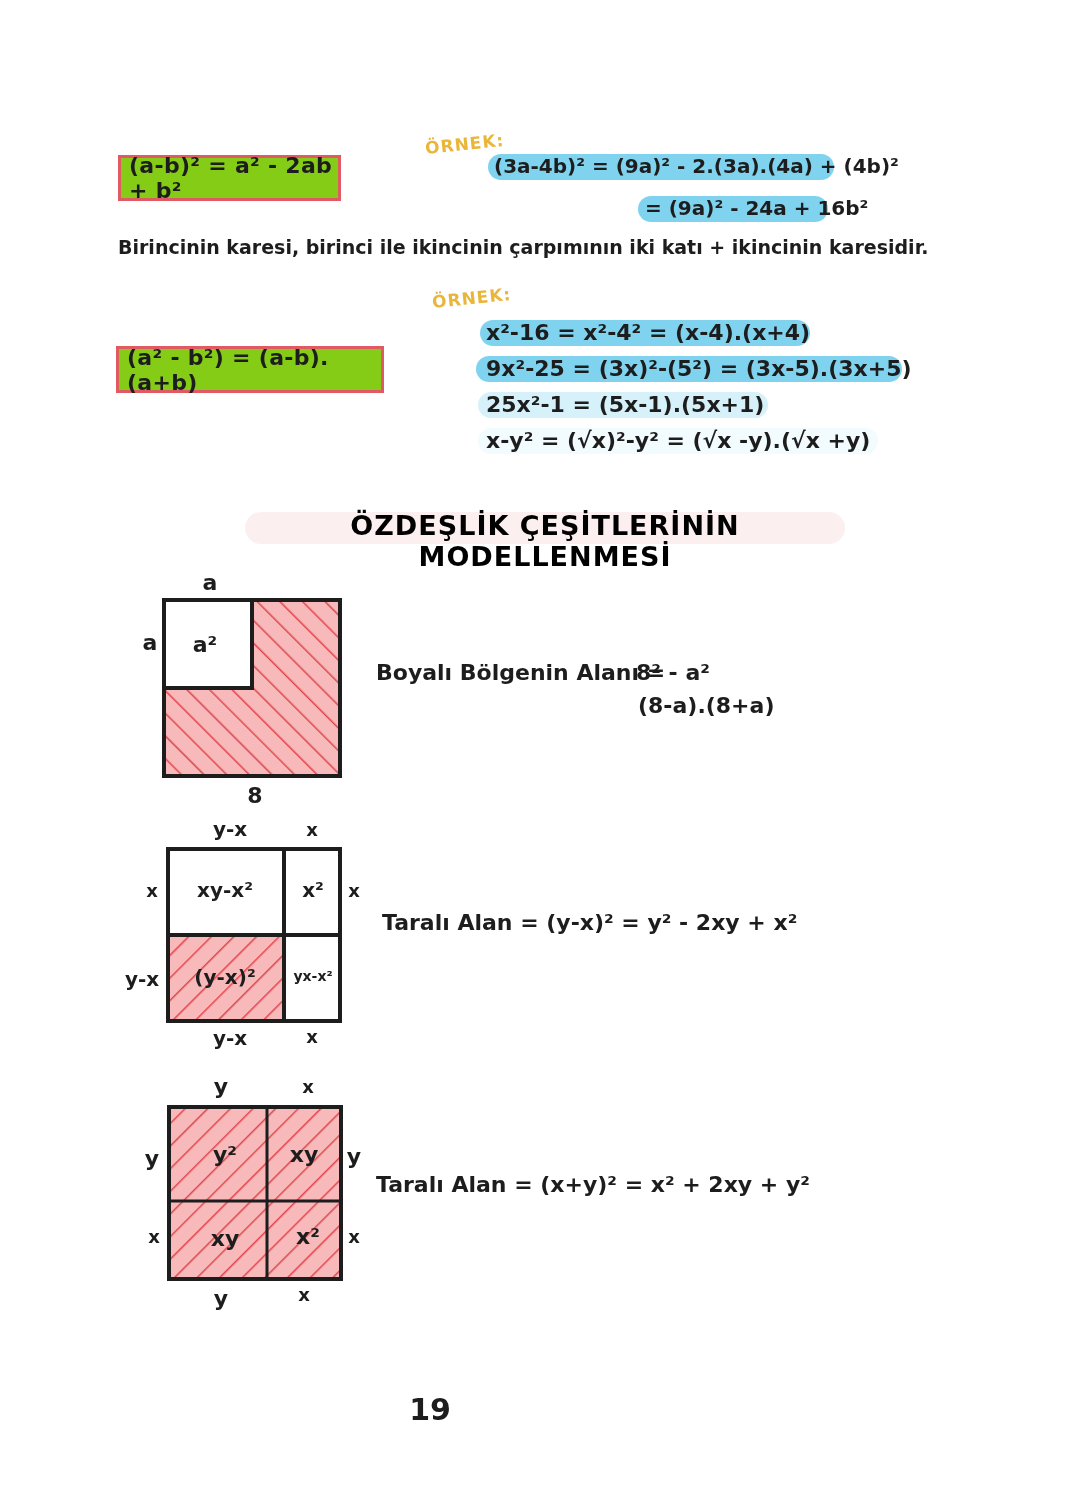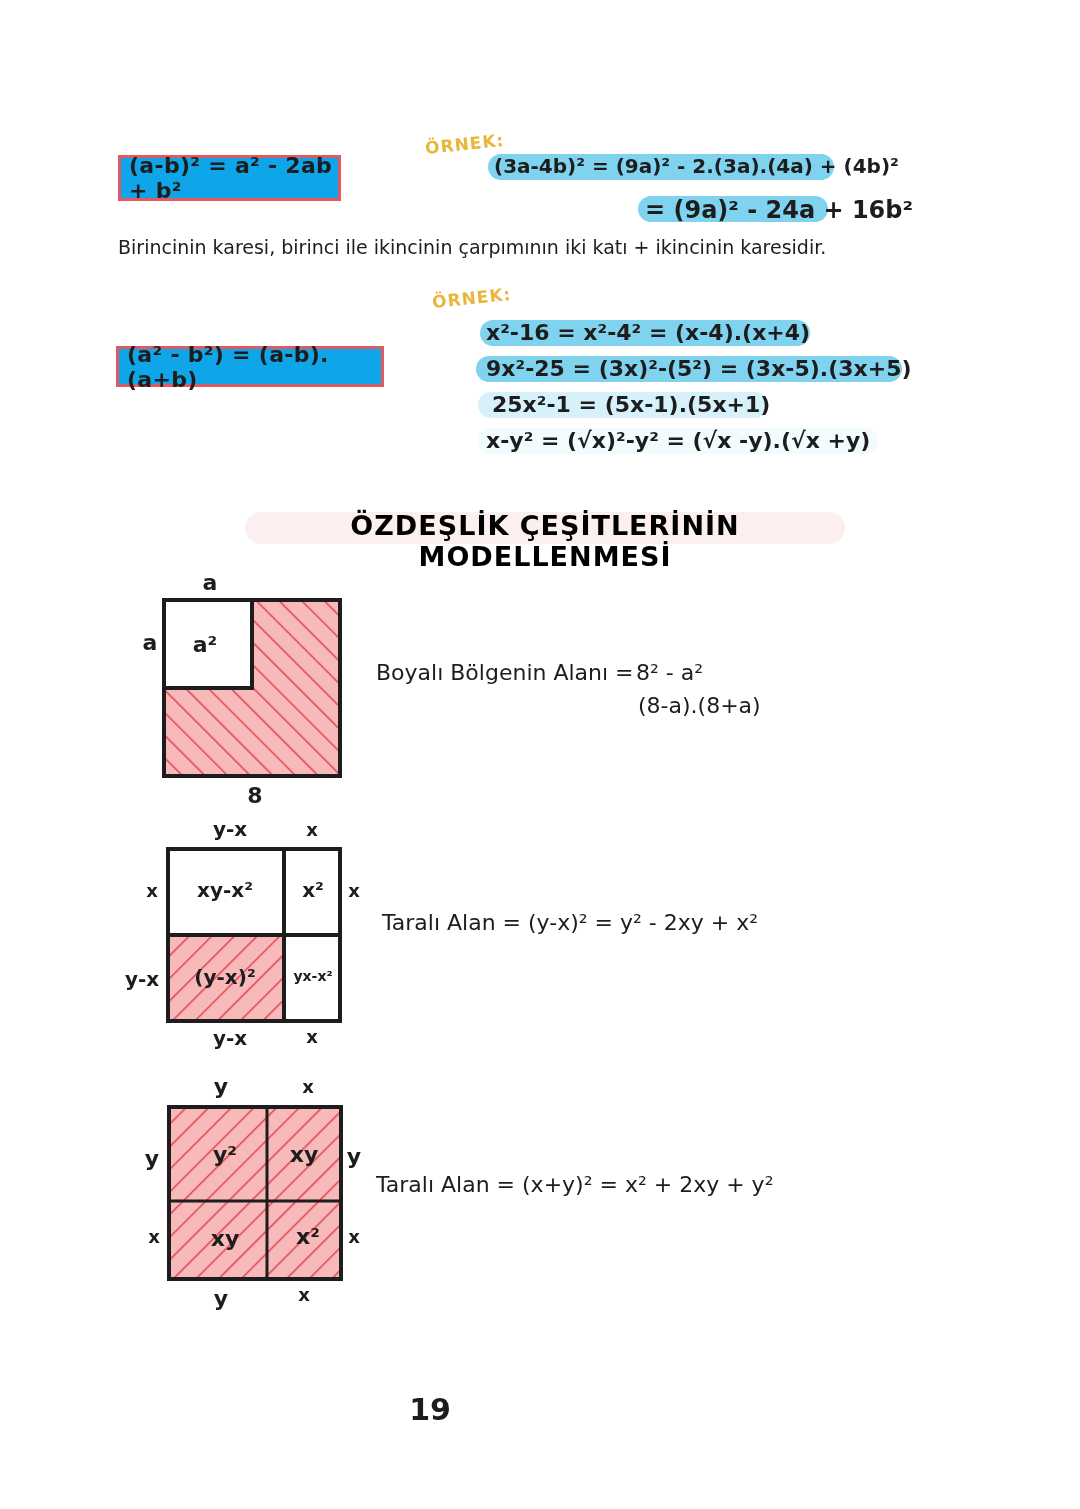--- a/index.html
+++ b/index.html
@@ -1,31 +1,31 @@
 <!DOCTYPE html>
 <html><head>
   <meta charset="utf-8">
   <style>
     html, body { margin: 0; padding: 0; background: #ffffff; }
     body { width: 1080px; height: 1509px; position: relative; overflow: hidden;
       font-family: "DejaVu Sans", sans-serif; color: #1d1d1d; }
     .abs { position: absolute; }
     .hand { font-family: "DejaVu Sans", sans-serif; font-weight: bold; color: #1d1d1d; letter-spacing: 0.3px; }
-    .box { position: absolute; border: 3px solid #e05a63; background: #0ea5e9; box-sizing: border-box;
+    .box { position: absolute; border: 3px solid #e05a63; background: #84cc16; box-sizing: border-box;
       display: flex; align-items: center; padding-left: 8px; font-size: 24px; }
     .ornek { position: absolute; color: #e9b63a; font-weight: bold; font-size: 17px; transform: rotate(-6deg);
       letter-spacing: 1px; font-family: "DejaVu Sans", sans-serif; }
     .hl { position: absolute; border-radius: 16px; height: 26px; }
     .eqline { position: absolute; font-size: 22px; font-weight: bold; white-space: nowrap; }
     .title-bg { position: absolute; left: 245px; top: 512px; width: 600px; height: 32px;
       background: #fcefef; border-radius: 16px; }
     .title { position: absolute; left: 245px; top: 510px; width: 600px; text-align: center;
       font-size: 27px; font-weight: bold; color: #000000; letter-spacing: 1px; }
     .lbl { position: absolute; font-size: 22px; font-weight: bold; text-align: center; }
-    .desc { position: absolute; font-size: 22px; font-weight: normal; white-space: nowrap; }
+    .desc { position: absolute; font-size: 22px; font-weight: bold; white-space: nowrap; }
     .pagenum { position: absolute; left: 0; width: 860px; top: 1392px; text-align: center;
       font-size: 30px; font-weight: bold; font-family: "DejaVu Sans", sans-serif; }
   </style>
 </head>
 <body>
 
 <svg width="0" height="0" style="position:absolute">
   <defs>
     <pattern id="hatchDown" patternUnits="userSpaceOnUse" width="16" height="16" patternTransform="rotate(45)">
       <rect width="16" height="16" fill="#f7b9b9"></rect>
@@ -41,38 +41,38 @@
 <div class="box" style="left:118px; top:155px; width:223px; height:46px; font-size:22px;">
   <span class="hand">(a-b)² = a² - 2ab + b²</span>
 </div>
 
 <div class="ornek" style="left:425px; top:134px;">ÖRNEK:</div>
 
 <div class="hl" style="left:488px; top:154px; width:346px; background:#7fd3ef;"></div>
 <div class="eqline" style="left:494px; top:154px; font-size:20px;">(3a-4b)² = (9a)² - 2.(3a).(4a) + (4b)²</div>
 
 <div class="hl" style="left:638px; top:196px; width:190px; background:#7fd3ef;"></div>
-<div class="eqline" style="left:645px; top:196px; font-size:24px;">= (9a)² - 24a + 16b²</div>
+<div class="eqline" style="left:645px; top:196px; font-size:20px;">= (9a)² - 24a + 16b²</div>
 
 <div class="desc" style="left:118px; top:236px; font-size:19px;">Birincinin karesi, birinci ile ikincinin çarpımının iki katı + ikincinin karesidir.</div>
 
 <div class="ornek" style="left:432px; top:288px;">ÖRNEK:</div>
 
-<div class="box" style="left:116px; top:346px; width:268px; height:41px; font-size:22px;">
+<div class="box" style="left:116px; top:346px; width:268px; height:47px; font-size:22px;">
   <span class="hand">(a² - b²) = (a-b).(a+b)</span>
 </div>
 
 <div class="hl" style="left:480px; top:320px; width:330px; background:#7fd3ef;"></div>
 <div class="eqline" style="left:486px; top:320px;">x²-16 = x²-4² = (x-4).(x+4)</div>
 
 <div class="hl" style="left:476px; top:356px; width:426px; background:#7fd3ef;"></div>
 <div class="eqline" style="left:486px; top:356px;">9x²-25 = (3x)²-(5²) = (3x-5).(3x+5)</div>
 
 <div class="hl" style="left:478px; top:392px; width:290px; background:#d6f1fa;"></div>
-<div class="eqline" style="left:486px; top:392px;margin-left:6px;">25x²-1 = (5x-1).(5x+1)</div>
+<div class="eqline" style="left:486px; top:392px;">25x²-1 = (5x-1).(5x+1)</div>
 
 <div class="hl" style="left:478px; top:428px; width:400px; background:#f2fbfe;"></div>
 <div class="eqline" style="left:486px; top:428px;">x-y² = (√x)²-y² = (√x -y).(√x +y)</div>
 
 <div class="title-bg"></div>
 <div class="title">ÖZDEŞLİK ÇEŞİTLERİNİN MODELLENMESİ</div>
 
 <div>
   <svg class="abs" style="left:160px; top:596px;" width="185" height="186">
     <path d="M4,4 L180,4 L180,180 L4,180 Z" fill="url(#hatchUp)" stroke="#1d1d1d" stroke-width="4"></path>

